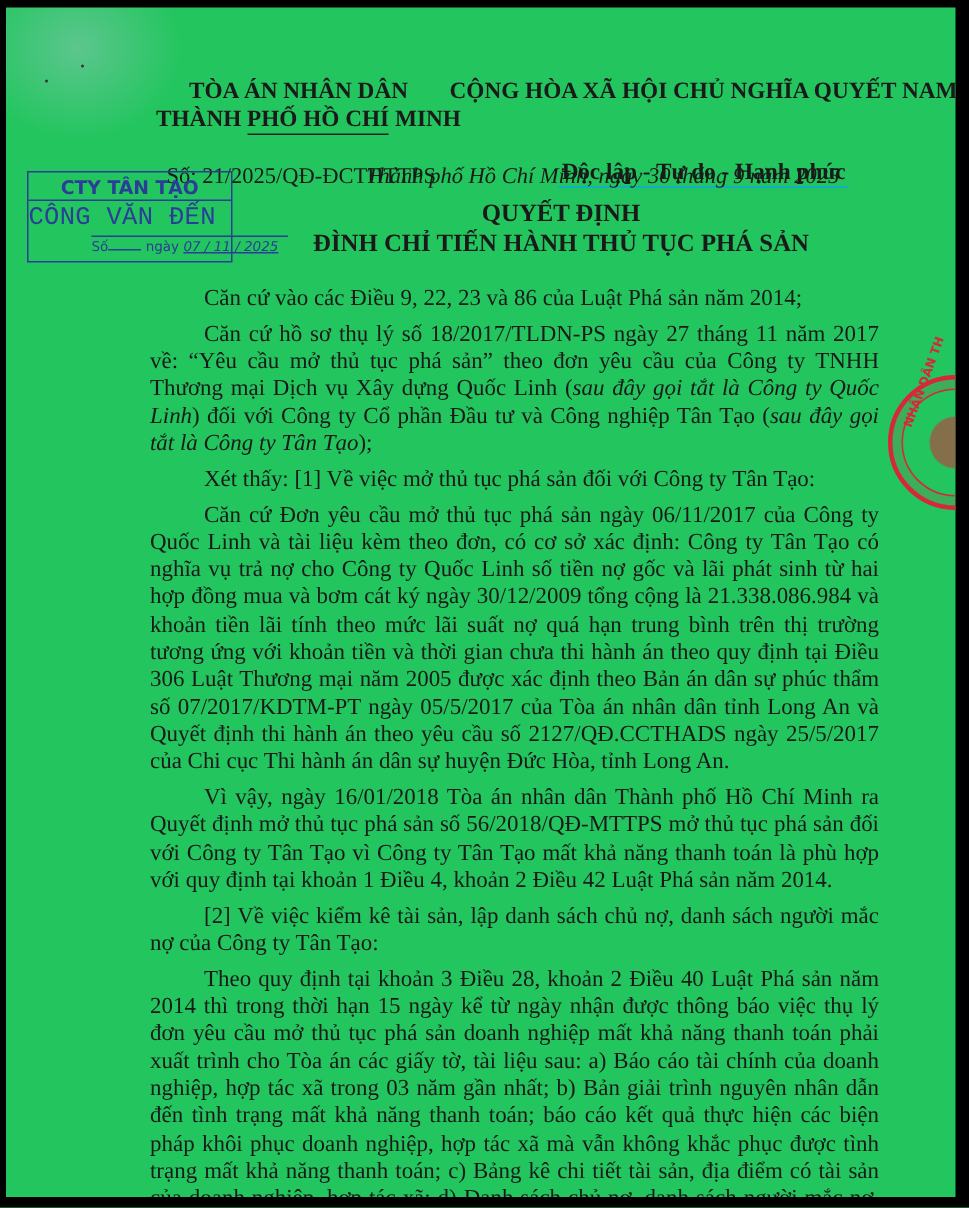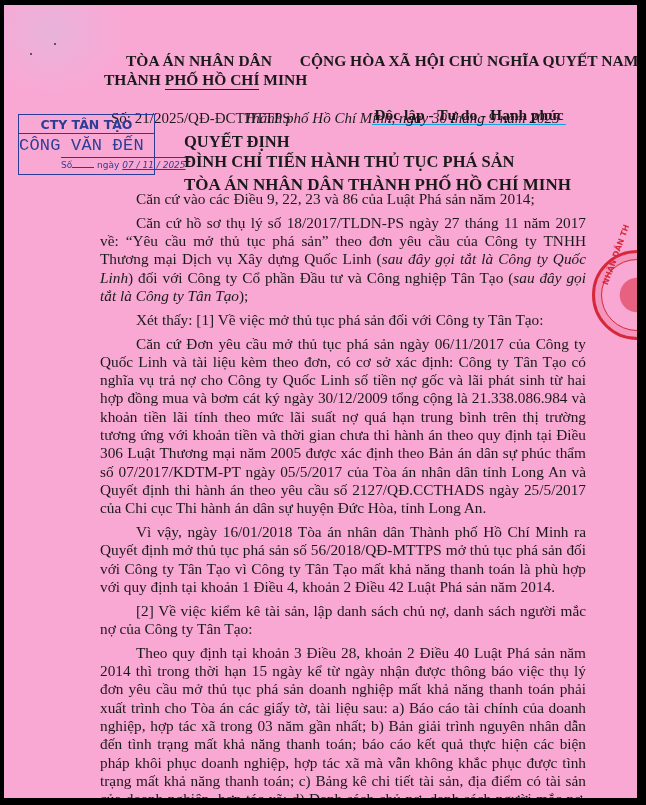--- a/index.html
+++ b/index.html
@@ -2,30 +2,30 @@
 <html><head>
 <meta charset="utf-8">
 <style>
   html, body { margin: 0; padding: 0; }
   body {
     width: 646px; height: 805px; background: #000; position: relative; overflow: hidden;
     font-family: "Liberation Serif", "DejaVu Serif", serif; color: #1a1a1a;
   }
   .page {
     position: absolute; left: 4px; top: 5px; width: 633px; height: 793px;
-    background: #f9a8d4; overflow: hidden;
+    background: #22c55e; overflow: hidden;
   }
   .abs { position: absolute; white-space: nowrap; }
   .hdr-left { left: 100px; top: 46px; width: 190px; text-align: center; font-weight: bold; font-size: 15.5px; line-height: 19px; }
   .hdr-right { left: 295px; top: 46px; width: 340px; text-align: center; font-weight: bold; font-size: 15.5px; line-height: 19px; }
   .u-short { display:inline-block; border-bottom: 1px solid #222; line-height: 18px; }
   .u-motto { display:inline-block; border-bottom: 1px solid #0ea5e9; padding: 0 2px; line-height: 18px; margin-top: 36px; }
   .so { left: 107px; top: 105px; font-size: 15px; }
   .dateline { left: 240px; top: 105px; font-size: 15px; font-style: italic; }
-  .title { left: 180px; top: 127px; width: 380px; text-align: left; font-weight: bold; font-size: 16.5px; line-height: 20px; }
+  .title { left: 180px; top: 127px; width: 380px; text-align: center; font-weight: bold; font-size: 16.5px; line-height: 20px; }
   .title .t3 { font-size: 17px; margin-top: 3px; display:block; }
   .body-text {
     position: absolute; left: 96px; top: 185px; width: 486px;
     font-size: 15.3px; line-height: 18.3px; text-align: justify;
   }
   .body-text p { margin: 0 0 5.5px 0; text-indent: 36px; }
   .stamp {
     position: absolute; left: 14px; top: 109px; width: 135px; height: 59px;
     border: 1.5px solid #2b3d97; color: #2b3d97; font-family: "DejaVu Sans", sans-serif;
   }
@@ -76,21 +76,20 @@
     </div>
   </div>
 
   <div class="seal">
     <span class="seal-text">NHÂN DÂN TH</span>
   </div>
 
   <div class="abs title">
     <div>QUYẾT ĐỊNH</div>
     <div>ĐÌNH CHỈ TIẾN HÀNH THỦ TỤC PHÁ SẢN</div>
-    <span class="t3">TÒA ÁN NHÂN DÂN THÀNH PHỐ HỒ CHÍ MINH</span>
   </div>
 
   <div class="body-text">
     <p>Căn cứ vào các Điều 9, 22, 23 và 86 của Luật Phá sản năm 2014;</p>
     <p><span>Căn cứ hồ sơ thụ lý số 18/2017/TLDN-PS ngày 27 tháng 11 năm 2017 về: “Yêu cầu mở thủ tục phá sản” theo đơn yêu cầu của Công ty TNHH Thương mại Dịch vụ Xây dựng Quốc Linh (</span><i>sau đây gọi tắt là Công ty Quốc Linh</i><span>) đối với Công ty Cổ phần Đầu tư và Công nghiệp Tân Tạo (</span><i>sau đây gọi tắt là Công ty Tân Tạo</i><span>);</span></p>
     <p>Xét thấy: [1] Về việc mở thủ tục phá sản đối với Công ty Tân Tạo:</p>
     <p>Căn cứ Đơn yêu cầu mở thủ tục phá sản ngày 06/11/2017 của Công ty Quốc Linh và tài liệu kèm theo đơn, có cơ sở xác định: Công ty Tân Tạo có nghĩa vụ trả nợ cho Công ty Quốc Linh số tiền nợ gốc và lãi phát sinh từ hai hợp đồng mua và bơm cát ký ngày 30/12/2009 tổng cộng là 21.338.086.984 và khoản tiền lãi tính theo mức lãi suất nợ quá hạn trung bình trên thị trường tương ứng với khoản tiền và thời gian chưa thi hành án theo quy định tại Điều 306 Luật Thương mại năm 2005 được xác định theo Bản án dân sự phúc thẩm số 07/2017/KDTM-PT ngày 05/5/2017 của Tòa án nhân dân tỉnh Long An và Quyết định thi hành án theo yêu cầu số 2127/QĐ.CCTHADS ngày 25/5/2017 của Chi cục Thi hành án dân sự huyện Đức Hòa, tỉnh Long An.</p>
     <p>Vì vậy, ngày 16/01/2018 Tòa án nhân dân Thành phố Hồ Chí Minh ra Quyết định mở thủ tục phá sản số 56/2018/QĐ-MTTPS mở thủ tục phá sản đối với Công ty Tân Tạo vì Công ty Tân Tạo mất khả năng thanh toán là phù hợp với quy định tại khoản 1 Điều 4, khoản 2 Điều 42 Luật Phá sản năm 2014.</p>
     <p>[2] Về việc kiểm kê tài sản, lập danh sách chủ nợ, danh sách người mắc nợ của Công ty Tân Tạo:</p>
     <p>Theo quy định tại khoản 3 Điều 28, khoản 2 Điều 40 Luật Phá sản năm 2014 thì trong thời hạn 15 ngày kể từ ngày nhận được thông báo việc thụ lý đơn yêu cầu mở thủ tục phá sản doanh nghiệp mất khả năng thanh toán phải xuất trình cho Tòa án các giấy tờ, tài liệu sau: a) Báo cáo tài chính của doanh nghiệp, hợp tác xã trong 03 năm gần nhất; b) Bản giải trình nguyên nhân dẫn đến tình trạng mất khả năng thanh toán; báo cáo kết quả thực hiện các biện pháp khôi phục doanh nghiệp, hợp tác xã mà vẫn không khắc phục được tình trạng mất khả năng thanh toán; c) Bảng kê chi tiết tài sản, địa điểm có tài sản của doanh nghiệp, hợp tác xã; d) Danh sách chủ nợ, danh sách người mắc nợ, trong đó phải ghi rõ tên, địa chỉ của chủ nợ, người mắc nợ, khoản nợ, khoản cho vay có bảo</p>

